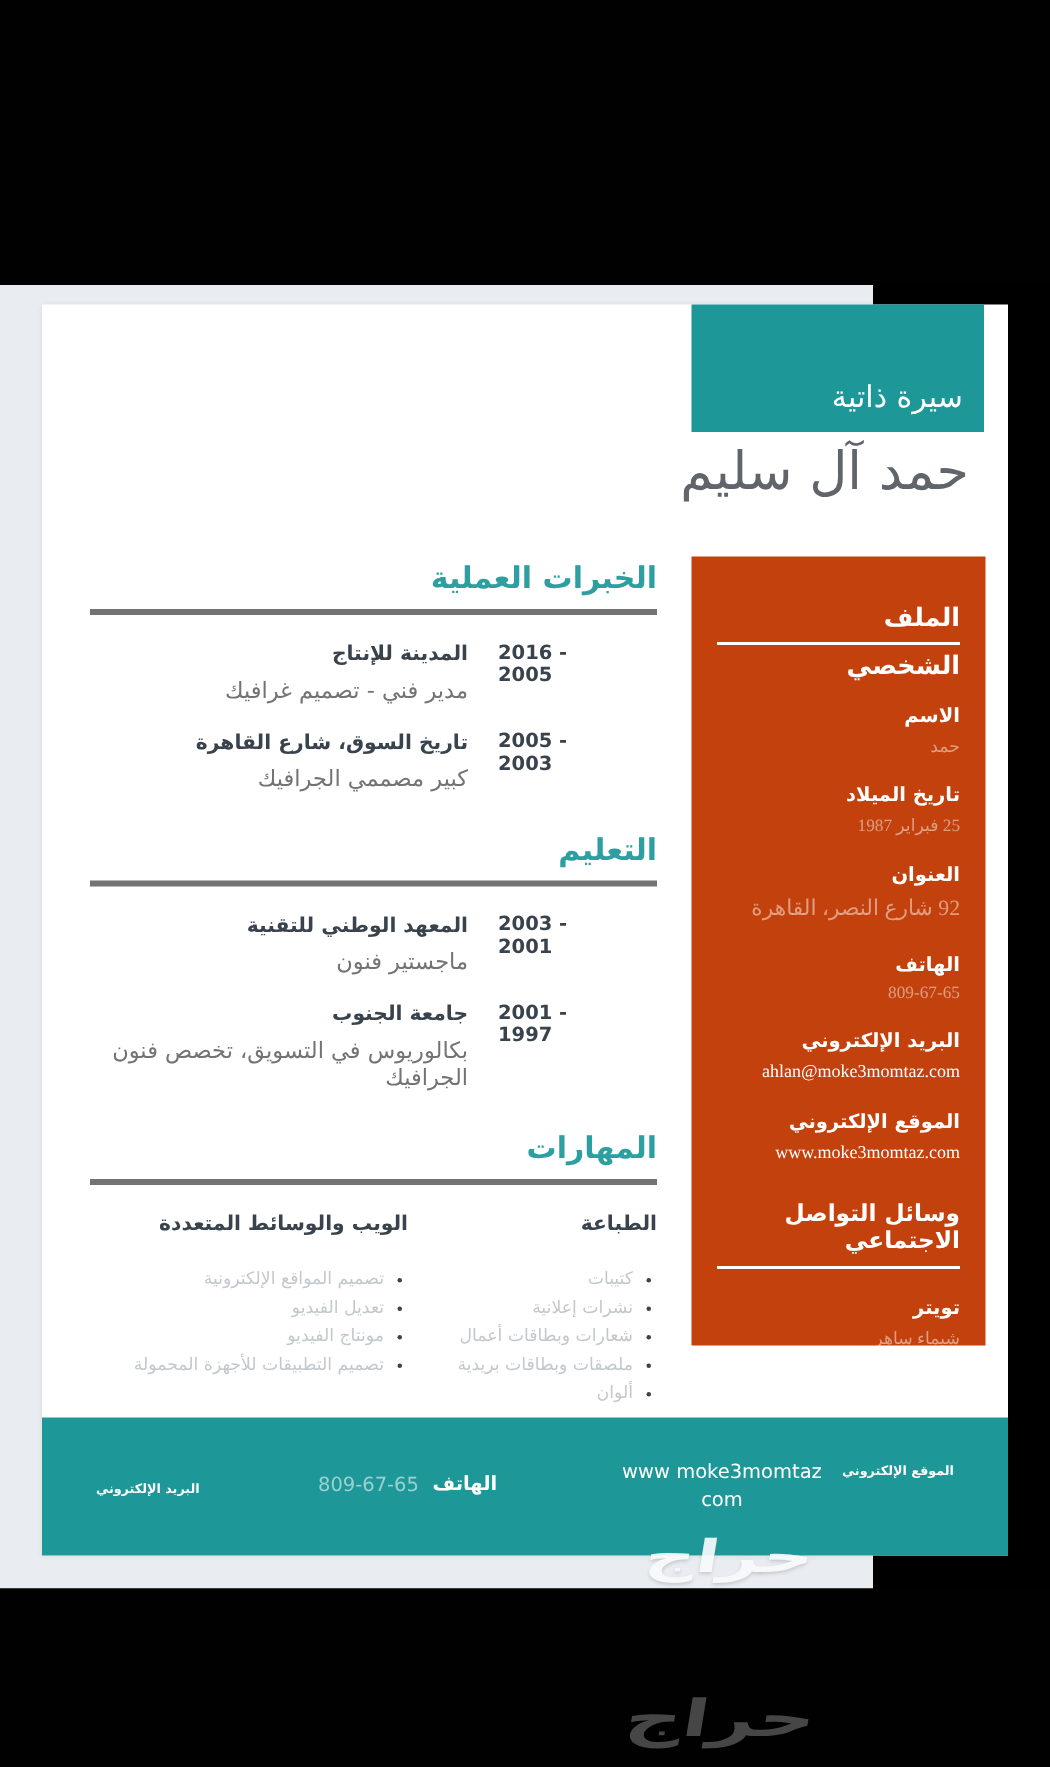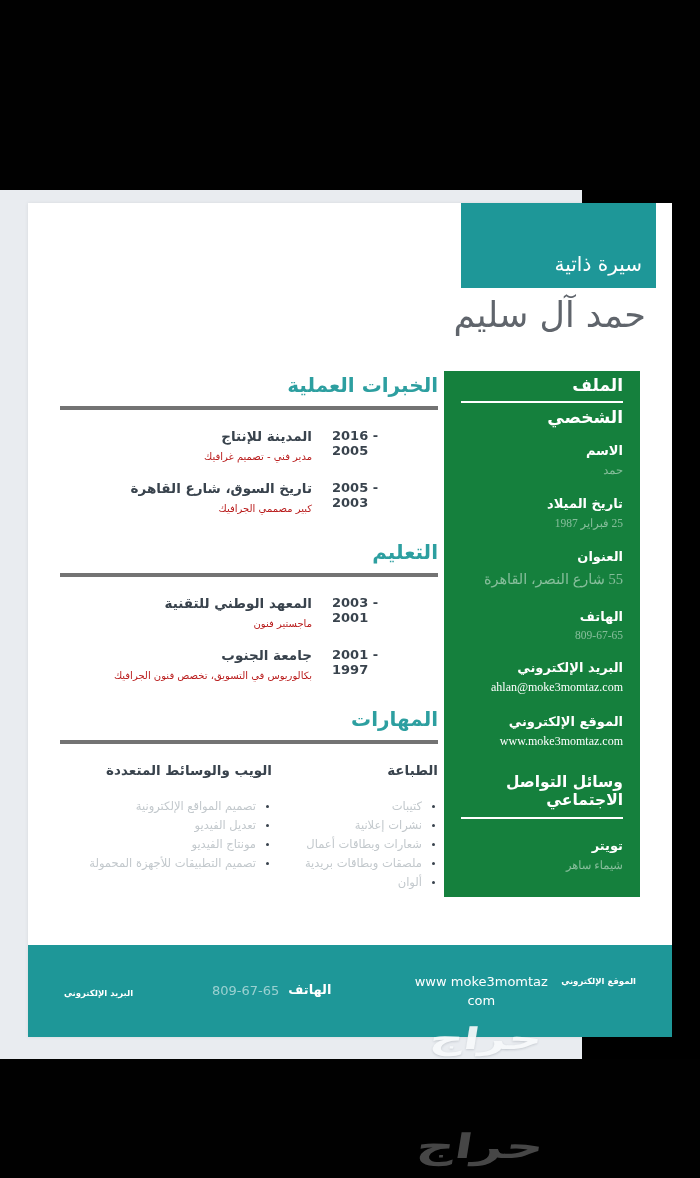--- a/index.html
+++ b/index.html
@@ -27,33 +27,33 @@
 
   
   .main { position:absolute; left:32px; top:170px; width:378px; direction:rtl; text-align:right; color:#3a434c; }
   .section { margin-bottom:26px; }
   .section-title { color:#2d9fa0; font-size:20px; font-weight:bold; padding-bottom:9px;
                    border-bottom:4px solid #737373; }
   .entry { display:flex; gap:20px; margin-top:18px; padding-left:0; padding-right:24px; }
   .entry-dates { flex:none; width:82px; direction:ltr; text-align:left; font-weight:bold; font-size:13px; color:#39434d; }
   .entry-body { flex:1; }
   .entry-org { font-weight:bold; font-size:13.5px; color:#39434d; }
-  .entry-role { margin-top:7px; font-size:10px; color:#b91c1c; }
+  .entry-role { margin-top:7px; font-size:15px; color:#737373; }
 
   .skills-cols { display:flex; gap:20px; margin-top:18px; }
   .skill-col1 { flex:none; width:146px; }
   .skill-col2 { flex:none; width:212px; }
   .skill-head { font-weight:bold; font-size:13.5px; color:#39434d; }
   .skill-list { margin:19px 0 0; padding:0 16px 0 0; list-style:disc; }
   .skill-list li { font-size:11.5px; line-height:19px; color:#c2c8cc; }
   .skill-list li::marker { color:#39434d; font-size:10px; }
 
   
-  .sidebar { position:absolute; left:416px; top:168px; width:196px; height:526px; background:#15803d;
-             direction:rtl; text-align:right; color:#fff; padding:4px 17px; }
+  .sidebar { position:absolute; left:433px; top:168px; width:196px; height:526px; background:#c2410c;
+             direction:rtl; text-align:right; color:#fff; padding:31px 17px; }
   .sb-title { font-size:17px; font-weight:bold; line-height:1.25; }
   .sb-rule { border:none; border-top:2px solid #fff; margin:5px 0 4px; }
   .sb-label { font-size:13px; font-weight:bold; margin-top:19px; }
   .sb-label.first { margin-top:14px; }
   .sb-value { font-size:11.5px; color:rgba(255,255,255,.48); margin-top:5px;font-family:Liberation Serif, serif; }
   .sb-value.big { font-size:14.5px; line-height:1.45; }
   .sb-value.solid { color:#ffffff; font-size:12px; direction:ltr; }
   .sb-social-title { font-size:15.5px; font-weight:bold; margin-top:24px; }
   .sb-social-rule { border:none; border-top:2px solid #fff; margin:8px 0 0; }
 
@@ -156,21 +156,21 @@
       <hr class="sb-rule">
       <div class="sb-title">الشخصي</div>
 
       <div class="sb-label first">الاسم</div>
       <div class="sb-value">حمد</div>
 
       <div class="sb-label">تاريخ الميلاد</div>
       <div class="sb-value">25 فبراير 1987</div>
 
       <div class="sb-label">العنوان</div>
-      <div class="sb-value big">55 شارع النصر، القاهرة</div>
+      <div class="sb-value big">92 شارع النصر، القاهرة</div>
 
       <div class="sb-label">الهاتف</div>
       <div class="sb-value">809-67-65</div>
 
       <div class="sb-label">البريد الإلكتروني</div>
       <div class="sb-value solid">ahlan@moke3momtaz.com</div>
 
       <div class="sb-label">الموقع الإلكتروني</div>
       <div class="sb-value solid">www.moke3momtaz.com</div>
 

